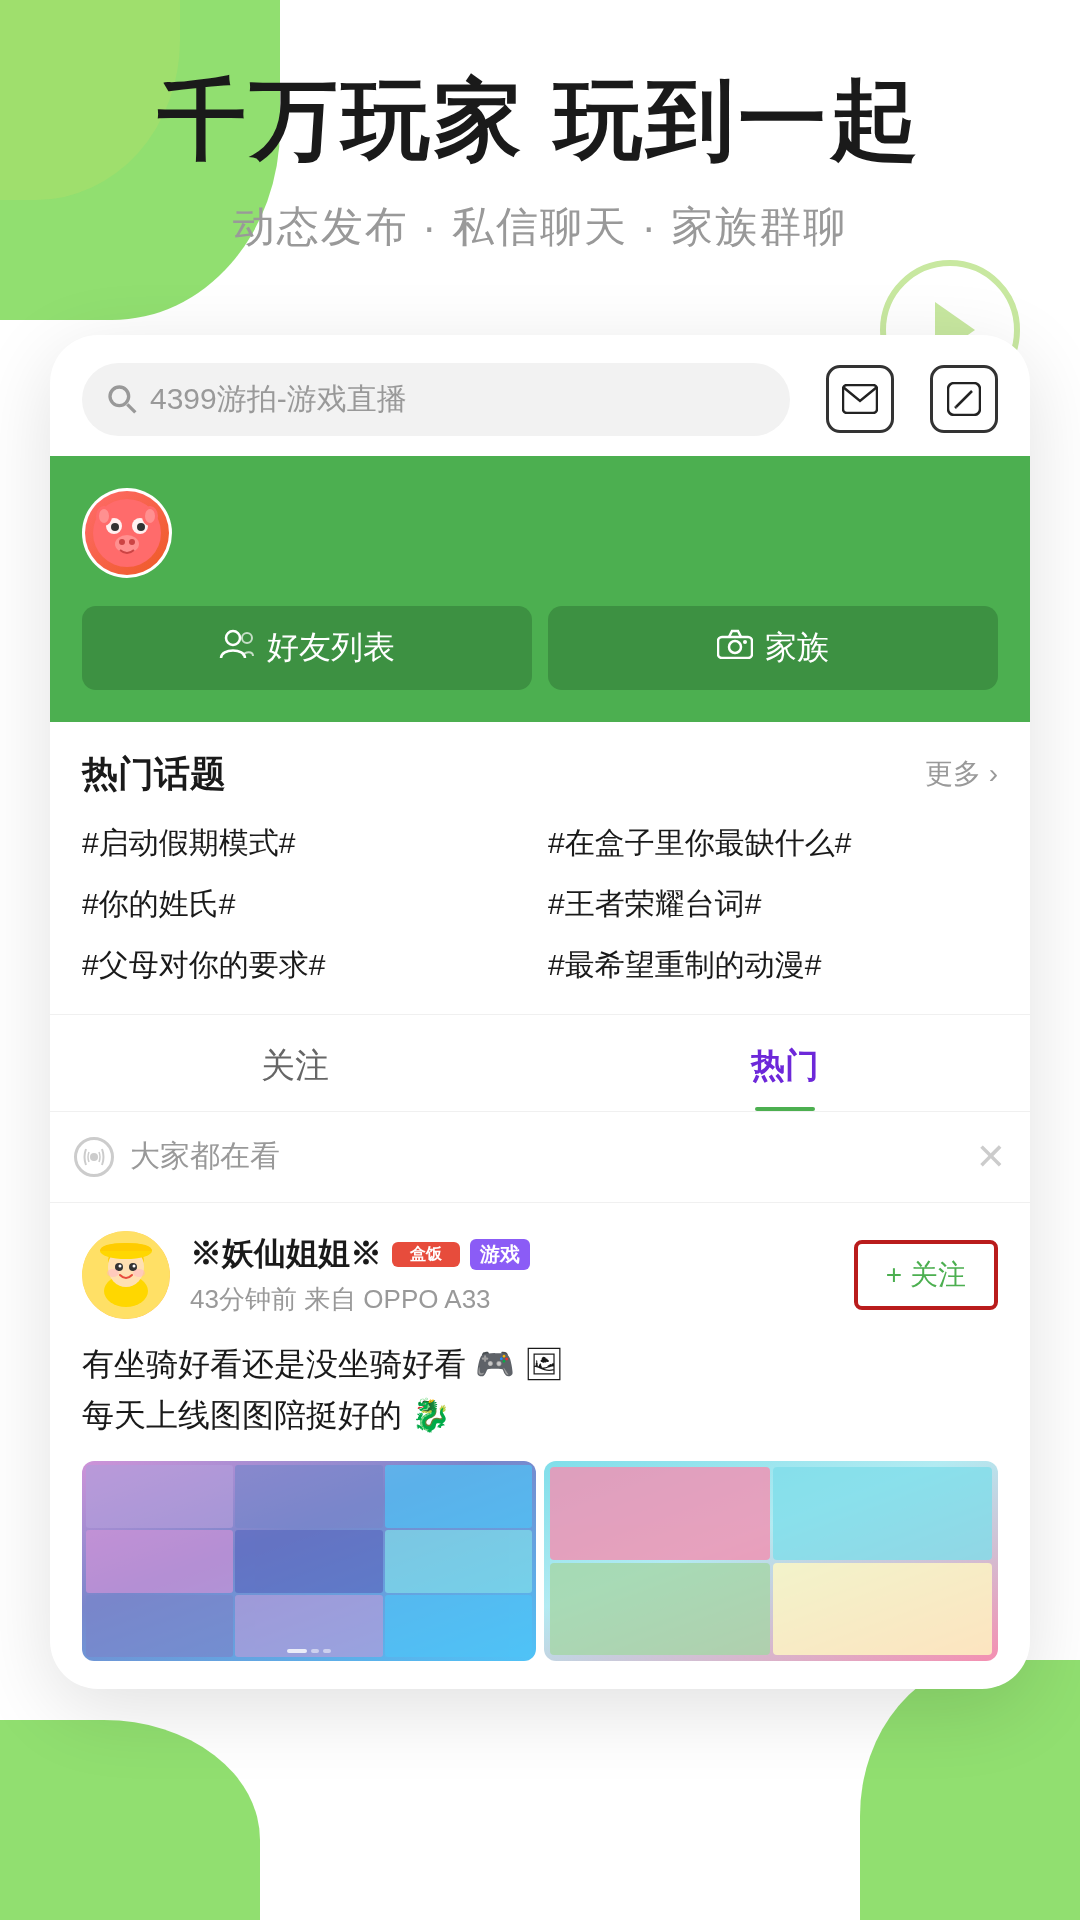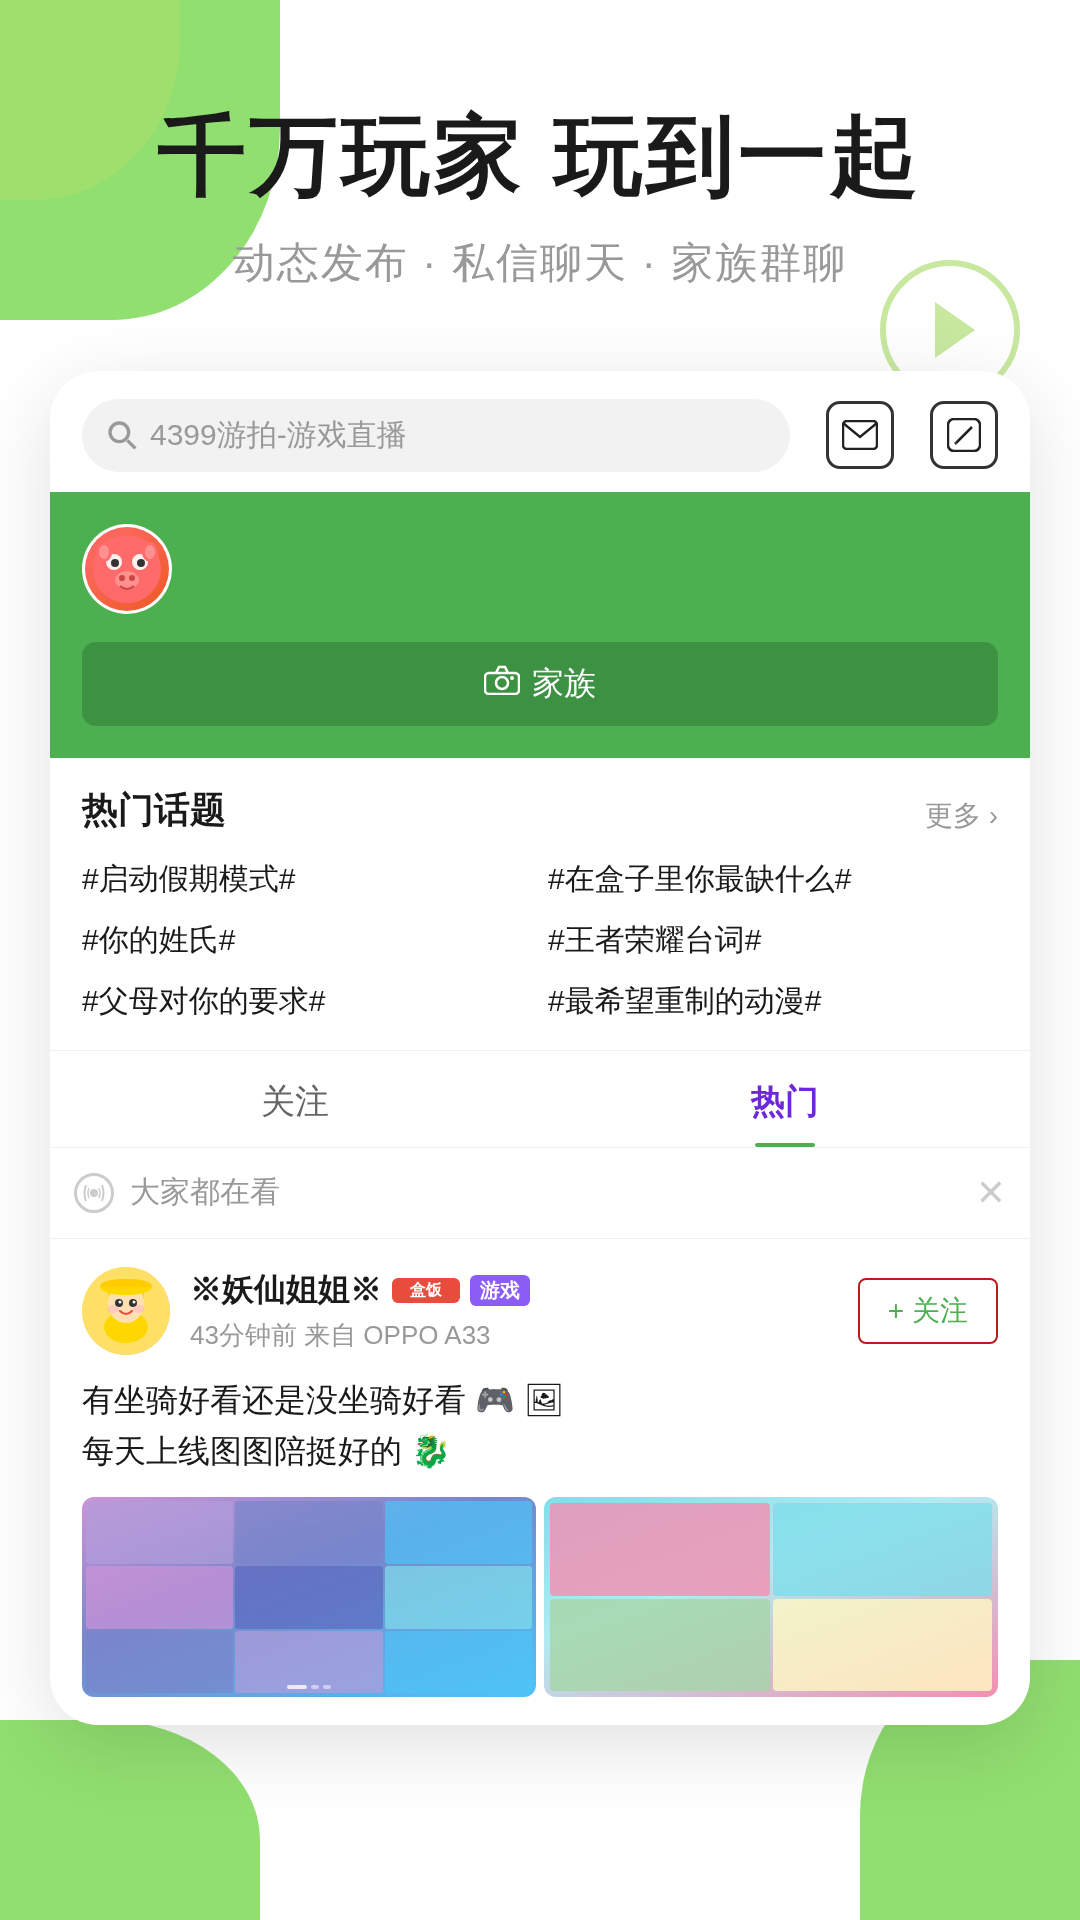--- a/index.html
+++ b/index.html
@@ -53,21 +53,21 @@
 
     .page-container {
       position: relative;
       z-index: 1;
       width: 100%;
       min-height: 1920px;
     }
 
     
     .hero {
-      padding: 108px 60px 60px 60px;
+      padding: 72px 60px 60px 60px;
       text-align: center;
     }
     .hero-title {
       font-size: 88px;
       font-weight: 900;
       color: #1a1a1a;
       letter-spacing: 4px;
       line-height: 1.1;
     }
     .hero-subtitle {
@@ -207,21 +207,21 @@
     }
 
     
     .section {
       padding: 28px 32px;
       border-bottom: 1px solid #f0f0f0;
     }
     .section-header {
       display: flex;
       justify-content: space-between;
-      align-items: flex-end;
+      align-items: center;
       margin-bottom: 24px;
     }
     .section-title {
       font-size: 36px;
       font-weight: 700;
       color: #1a1a1a;
     }
     .section-more {
       font-size: 28px;
       color: #999;
@@ -339,21 +339,21 @@
       font-size: 20px;
       padding: 2px 10px;
       border-radius: 6px;
     }
     .post-meta {
       font-size: 26px;
       color: #999;
       margin-top: 6px;
     }
     .follow-btn {
-      border: 2px solid #b91c1c;
+      border: 4px solid #b91c1c;
       border-radius: 8px;
       padding: 12px 28px;
       font-size: 28px;
       color: #4caf50;
       background: transparent;
       flex-shrink: 0;
     }
     .post-content {
       font-size: 32px;
       color: #1a1a1a;
@@ -439,20 +439,31 @@
 
               <ellipse cx="12" cy="18" rx="8" ry="10" fill="#ff6b6b"></ellipse>
               <ellipse cx="58" cy="18" rx="8" ry="10" fill="#ff6b6b"></ellipse>
               <ellipse cx="12" cy="18" rx="5" ry="7" fill="#ff9090"></ellipse>
               <ellipse cx="58" cy="18" rx="5" ry="7" fill="#ff9090"></ellipse>
             </svg>
           </div>
         </div>
       </div>
       <div class="user-buttons">
+        <div class="user-btn">
+          <span class="user-btn-icon">
+            <svg width="36" height="36" viewBox="0 0 36 36" fill="none">
+              <circle cx="14" cy="12" r="7" stroke="white" stroke-width="2.5"></circle>
+              <path d="M2 32 C2 22 26 22 26 32" stroke="white" stroke-width="2.5" fill="none"></path>
+              <circle cx="28" cy="12" r="5" stroke="white" stroke-width="2" opacity="0.7"></circle>
+              <path d="M24 30 C26 25 34 25 34 30" stroke="white" stroke-width="2" fill="none" opacity="0.7"></path>
+            </svg>
+          </span>
+          <span>好友列表</span>
+        </div>
         <div class="user-btn">
           <span class="user-btn-icon">
             <svg width="36" height="30" viewBox="0 0 36 30" fill="none">
               <rect x="1" y="8" width="34" height="21" rx="4" stroke="white" stroke-width="2.5"></rect>
               <circle cx="18" cy="18" r="6" stroke="white" stroke-width="2.5"></circle>
               <path d="M12 8 L15 2 L21 2 L24 8" stroke="white" stroke-width="2.5" fill="none"></path>
               <circle cx="28" cy="13" r="2" fill="white"></circle>
             </svg>
           </span>
           <span>家族</span>

